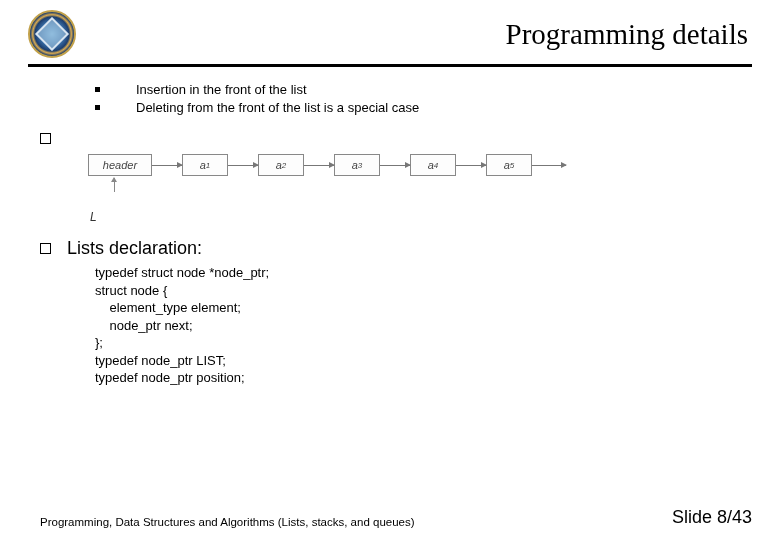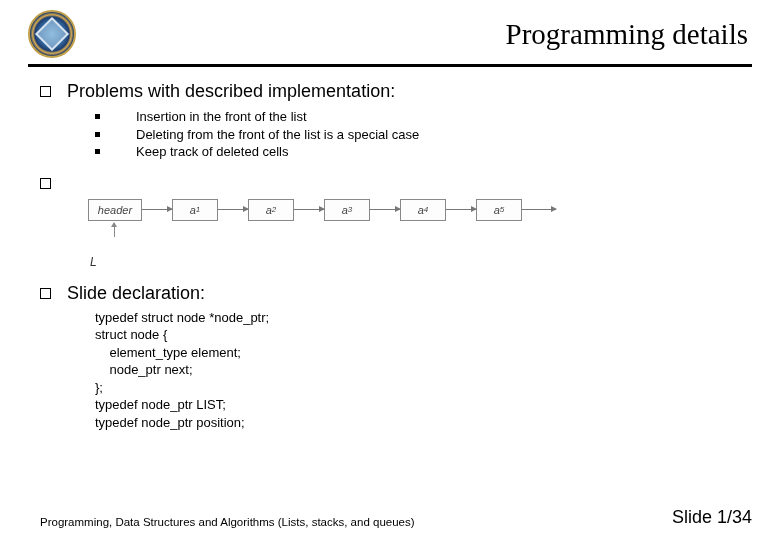--- a/index.html
+++ b/index.html
@@ -100,21 +100,21 @@
     border: 1px solid #888;
     height: 22px;
     display: flex;
     align-items: center;
     justify-content: center;
     font-size: 11px;
     font-style: italic;
     color: #444;
     background: #fdfdfd;
   }
-  .header-box { width: 54px; }
+  .header-box { width: 64px; }
   .node-box { width: 46px; }
   .arrow {
     width: 30px;
     height: 1px;
     background: #777;
     position: relative;
   }
   .arrow::after {
     content: "";
     position: absolute;
@@ -177,37 +177,29 @@
 <body>
 
 <div class="header">
   <div class="logo"></div>
   <div class="title">Programming details</div>
 </div>
 <div class="hr"></div>
 
 <div class="content">
 
-  <div class="top-item">
-    <div class="checkbox"></div>
-    <div class="top-text">Problems with described implementation:</div>
-  </div>
   <div class="sub-list">
     <div class="sub-item">
       <div class="square-bullet"></div>
       <div>Insertion in the front of the list</div>
     </div>
     <div class="sub-item">
       <div class="square-bullet"></div>
       <div>Deleting from the front of the list is a special case</div>
     </div>
-    <div class="sub-item">
-      <div class="square-bullet"></div>
-      <div>Keep track of deleted cells</div>
-    </div>
   </div>
 
   <div class="top-item">
     <div class="checkbox"></div>
   </div>
 
   <div class="diagram">
     <div class="row-boxes">
       <div class="hbox header-box">header</div>
       <div class="arrow"></div>
@@ -236,29 +228,29 @@
           <span class="sub">5</span>
         </div>
       <div class="arrow arrow-tail"></div>
     </div>
     <div class="up-arrow"></div>
     <div class="l-label">L</div>
   </div>
 
   <div class="top-item">
     <div class="checkbox"></div>
-    <div class="top-text">Slide declaration:</div>
+    <div class="top-text">Lists declaration:</div>
   </div>
 
   <div class="code-block">typedef struct node *node_ptr;
 struct node {
     element_type element;
     node_ptr next;
 };
 typedef node_ptr LIST;
 typedef node_ptr position;</div>
 
 </div>
 
 <div class="footer">
   <div class="footer-left">Programming, Data Structures and Algorithms  (Lists, stacks, and queues)</div>
-  <div class="footer-right">Slide 1/34</div>
+  <div class="footer-right">Slide 8/43</div>
 </div>
 
 </body></html>

